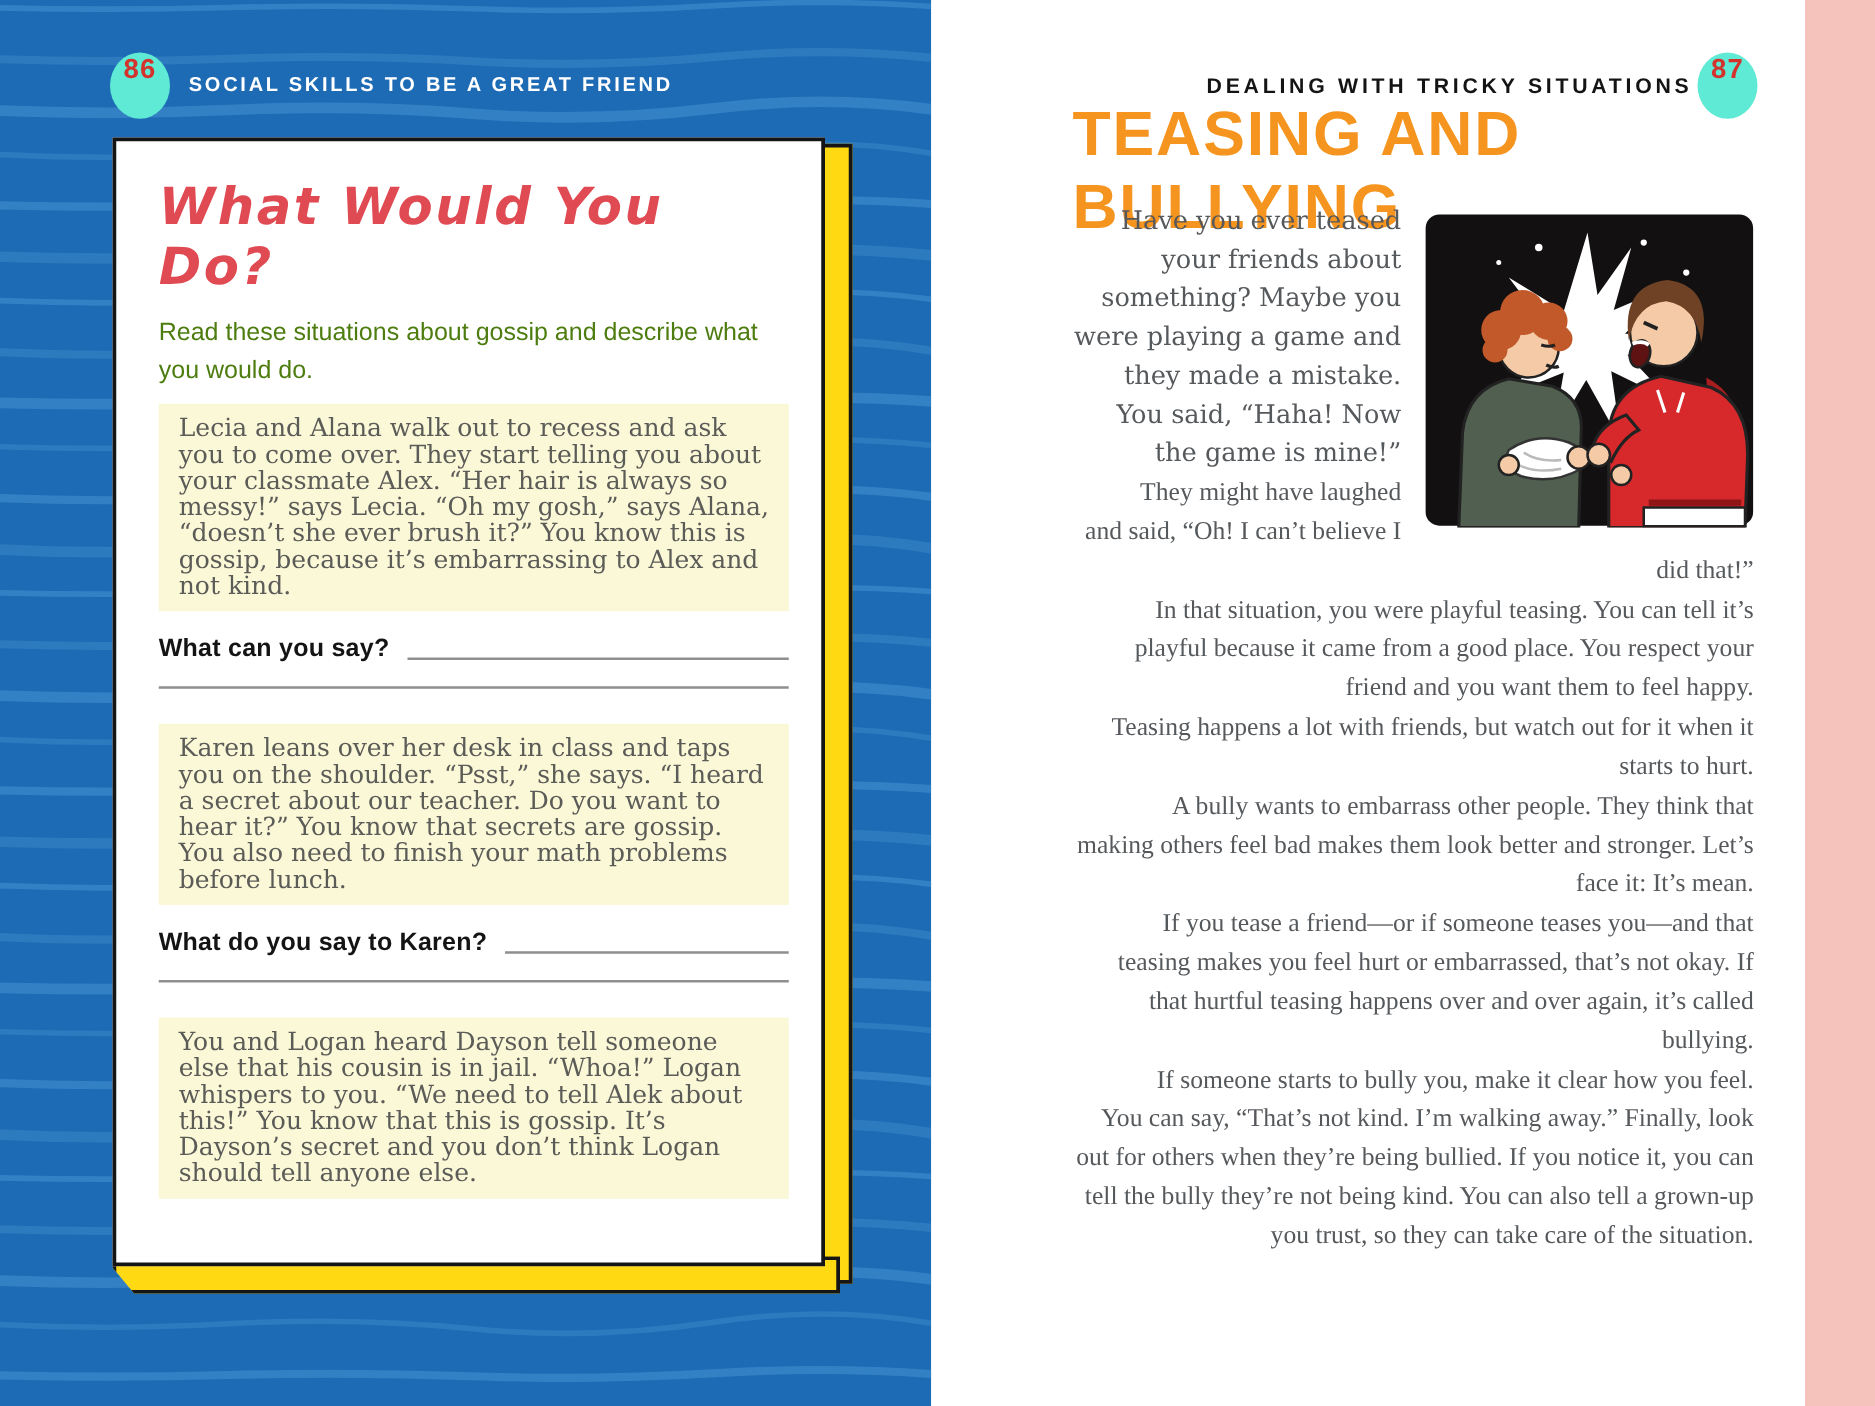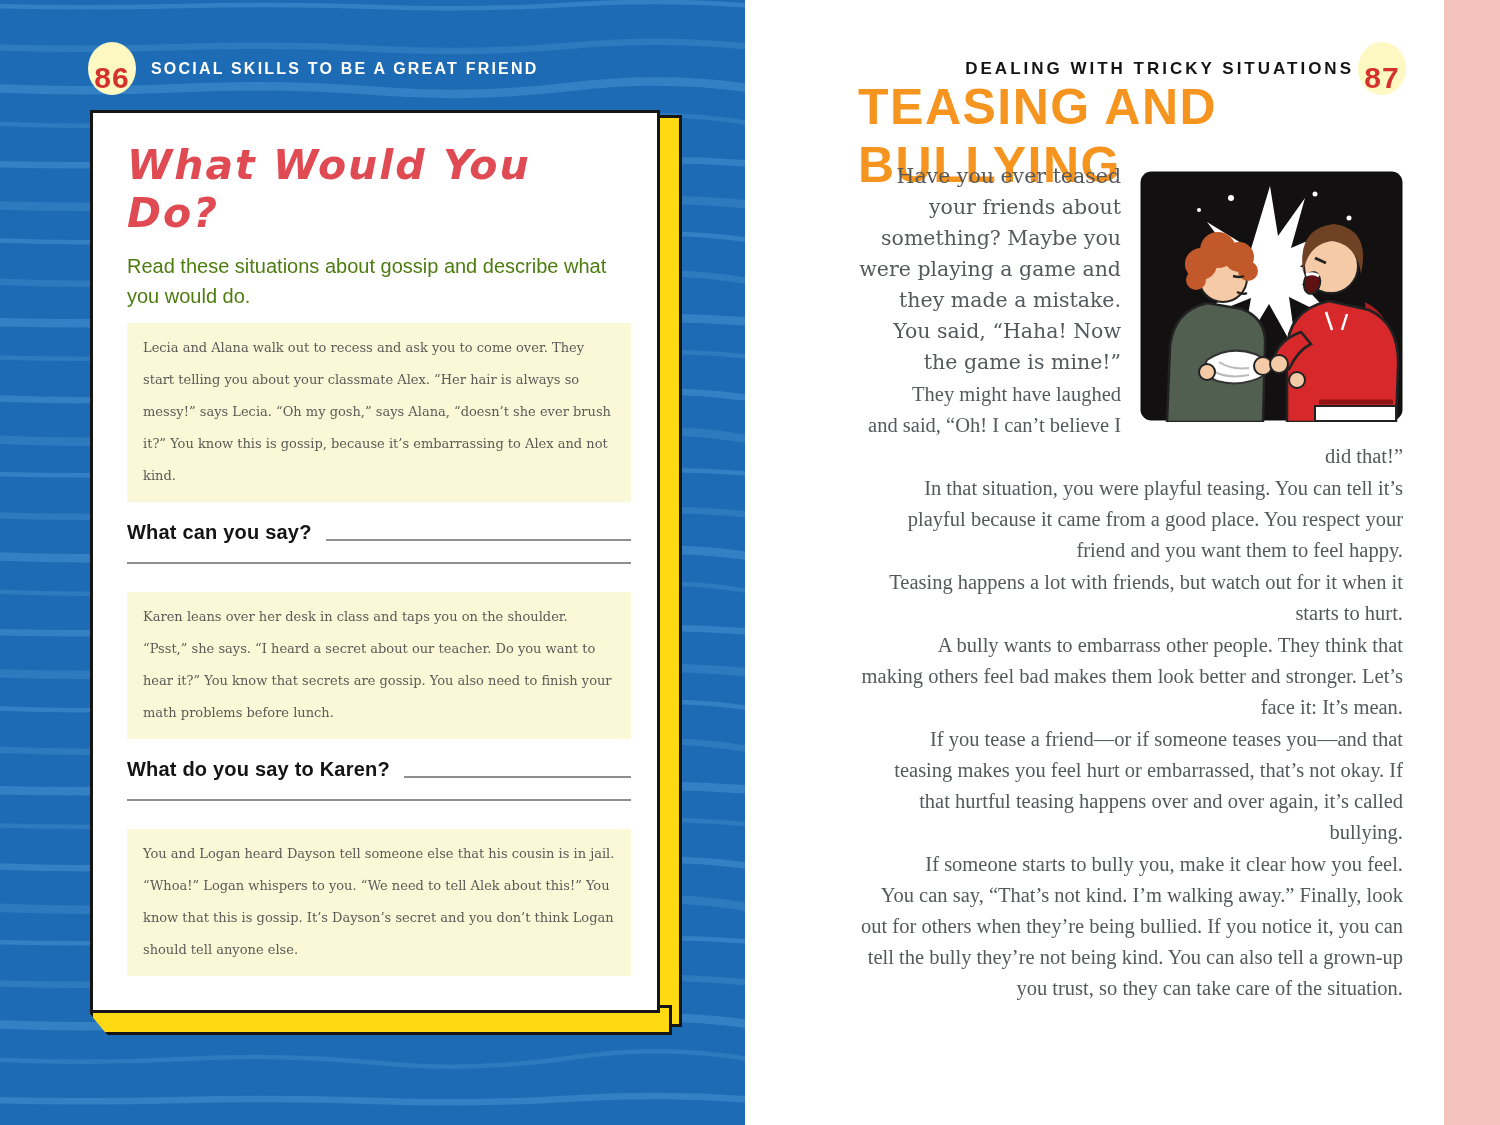--- a/index.html
+++ b/index.html
@@ -7,23 +7,23 @@
     position:relative; width:1500px; height:1125px; background:#ffffff;
     overflow:hidden; font-family:"Liberation Sans", sans-serif;
   }
 
   
   .left-page { position:absolute; left:0; top:0; width:745px; height:1125px; background:#1d6bb4; }
   .waves { position:absolute; left:0; top:0; width:745px; height:1125px; }
 
   .lp-header { position:absolute; left:88px; top:42px; display:flex; align-items:center; gap:15px; z-index:3; }
   .page-badge {
-    width:48px; height:53px; border-radius:50%; background:#fef9c3;
-    display:flex; align-items:flex-end; justify-content:center;
-    font-weight:bold; font-size:30px; color:#d4322c; letter-spacing:1px;
+    width:48px; height:53px; border-radius:50%; background:#5eead4;
+    display:flex; align-items:flex-start; justify-content:center;
+    font-weight:bold; font-size:22px; color:#d4322c; letter-spacing:1px;
   }
   .lp-header-title { color:#ffffff; font-weight:700; font-size:16px; letter-spacing:2.2px; }
 
   .card-stack { position:absolute; left:90px; top:110px; width:592px; height:925px; z-index:2; }
   .edge-right {
     position:absolute; top:5px; right:0; width:29px; bottom:8px;
     background:#ffd911; border:3px solid #151515; box-sizing:border-box;
   }
   .edge-bottom {
     position:absolute; left:0; bottom:0; right:10px; height:30px;
@@ -35,22 +35,22 @@
     background:#ffffff; border:3px solid #151515; box-sizing:border-box;
     padding:22px 26px 0 34px; overflow:hidden;
   }
   .ws-title {
     margin:6px 0 14px; color:#e04a52; font-size:41px; font-weight:800;
     letter-spacing:2px; font-family:"DejaVu Sans", sans-serif;font-style:italic;
   }
   .ws-intro { margin:0 0 12px; font-size:20px; line-height:30px; color:#4d7c0f; max-width:510px; }
   .scenario { background:#fbf8d8; padding:9px 15px 10px 16px; }
   .scenario p {
-    margin:0; font-family:"DejaVu Serif", serif; font-size:13px;
-    line-height:32px; color:#5b5b57;
+    margin:0; font-family:"DejaVu Serif", serif; font-size:20px;
+    line-height:21px; color:#5b5b57;
   }
   .q-row { display:flex; align-items:flex-end; margin-top:14px; height:28px; }
   .q-label { font-weight:700; font-size:20px; color:#141414; white-space:nowrap; letter-spacing:0.2px; }
   .q-line { flex:1; border-bottom:2px solid #8f8f8f; margin-left:14px; margin-bottom:3px; }
   .q-line-full { border-bottom:2px solid #8f8f8f; margin:18px 0 28px; height:0; }
 
   
   .right-page { position:absolute; left:745px; top:0; width:699px; height:1125px; background:#ffffff; }
   .rp-header { position:absolute; right:38px; top:42px; display:flex; align-items:center; gap:4px; }
   .rp-header-title { font-weight:700; font-size:17px; letter-spacing:3px; color:#141414; }

